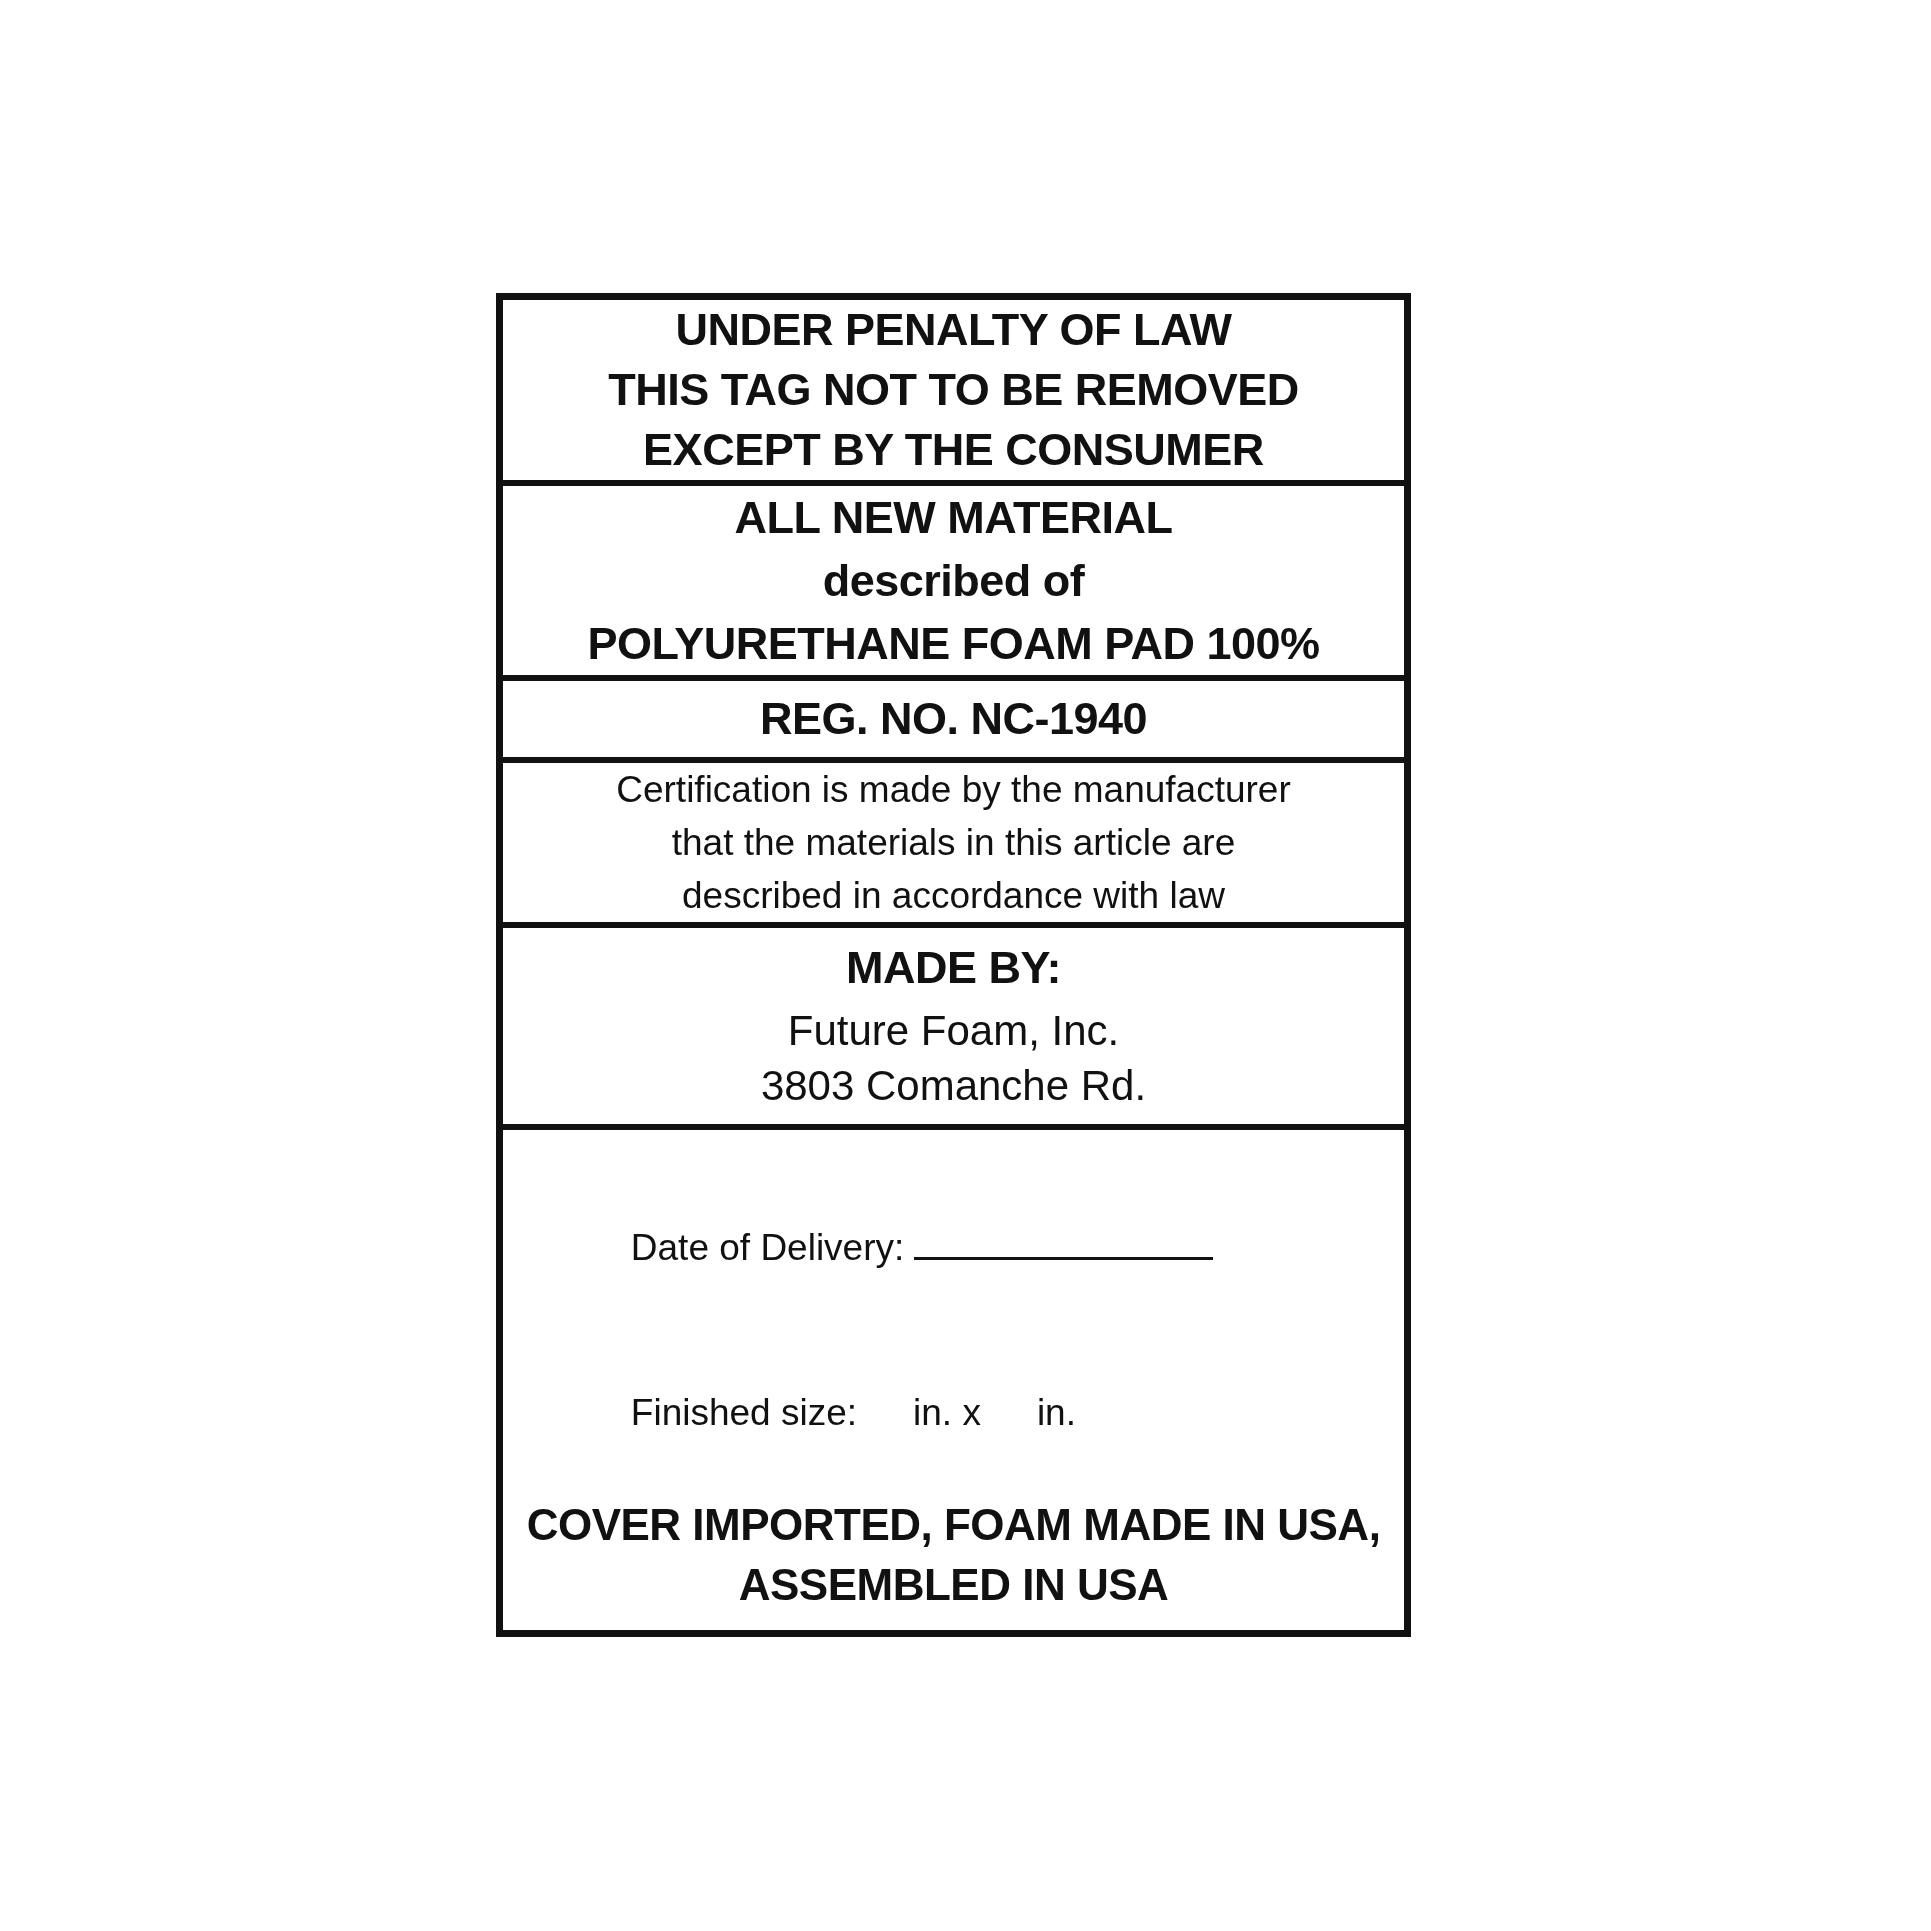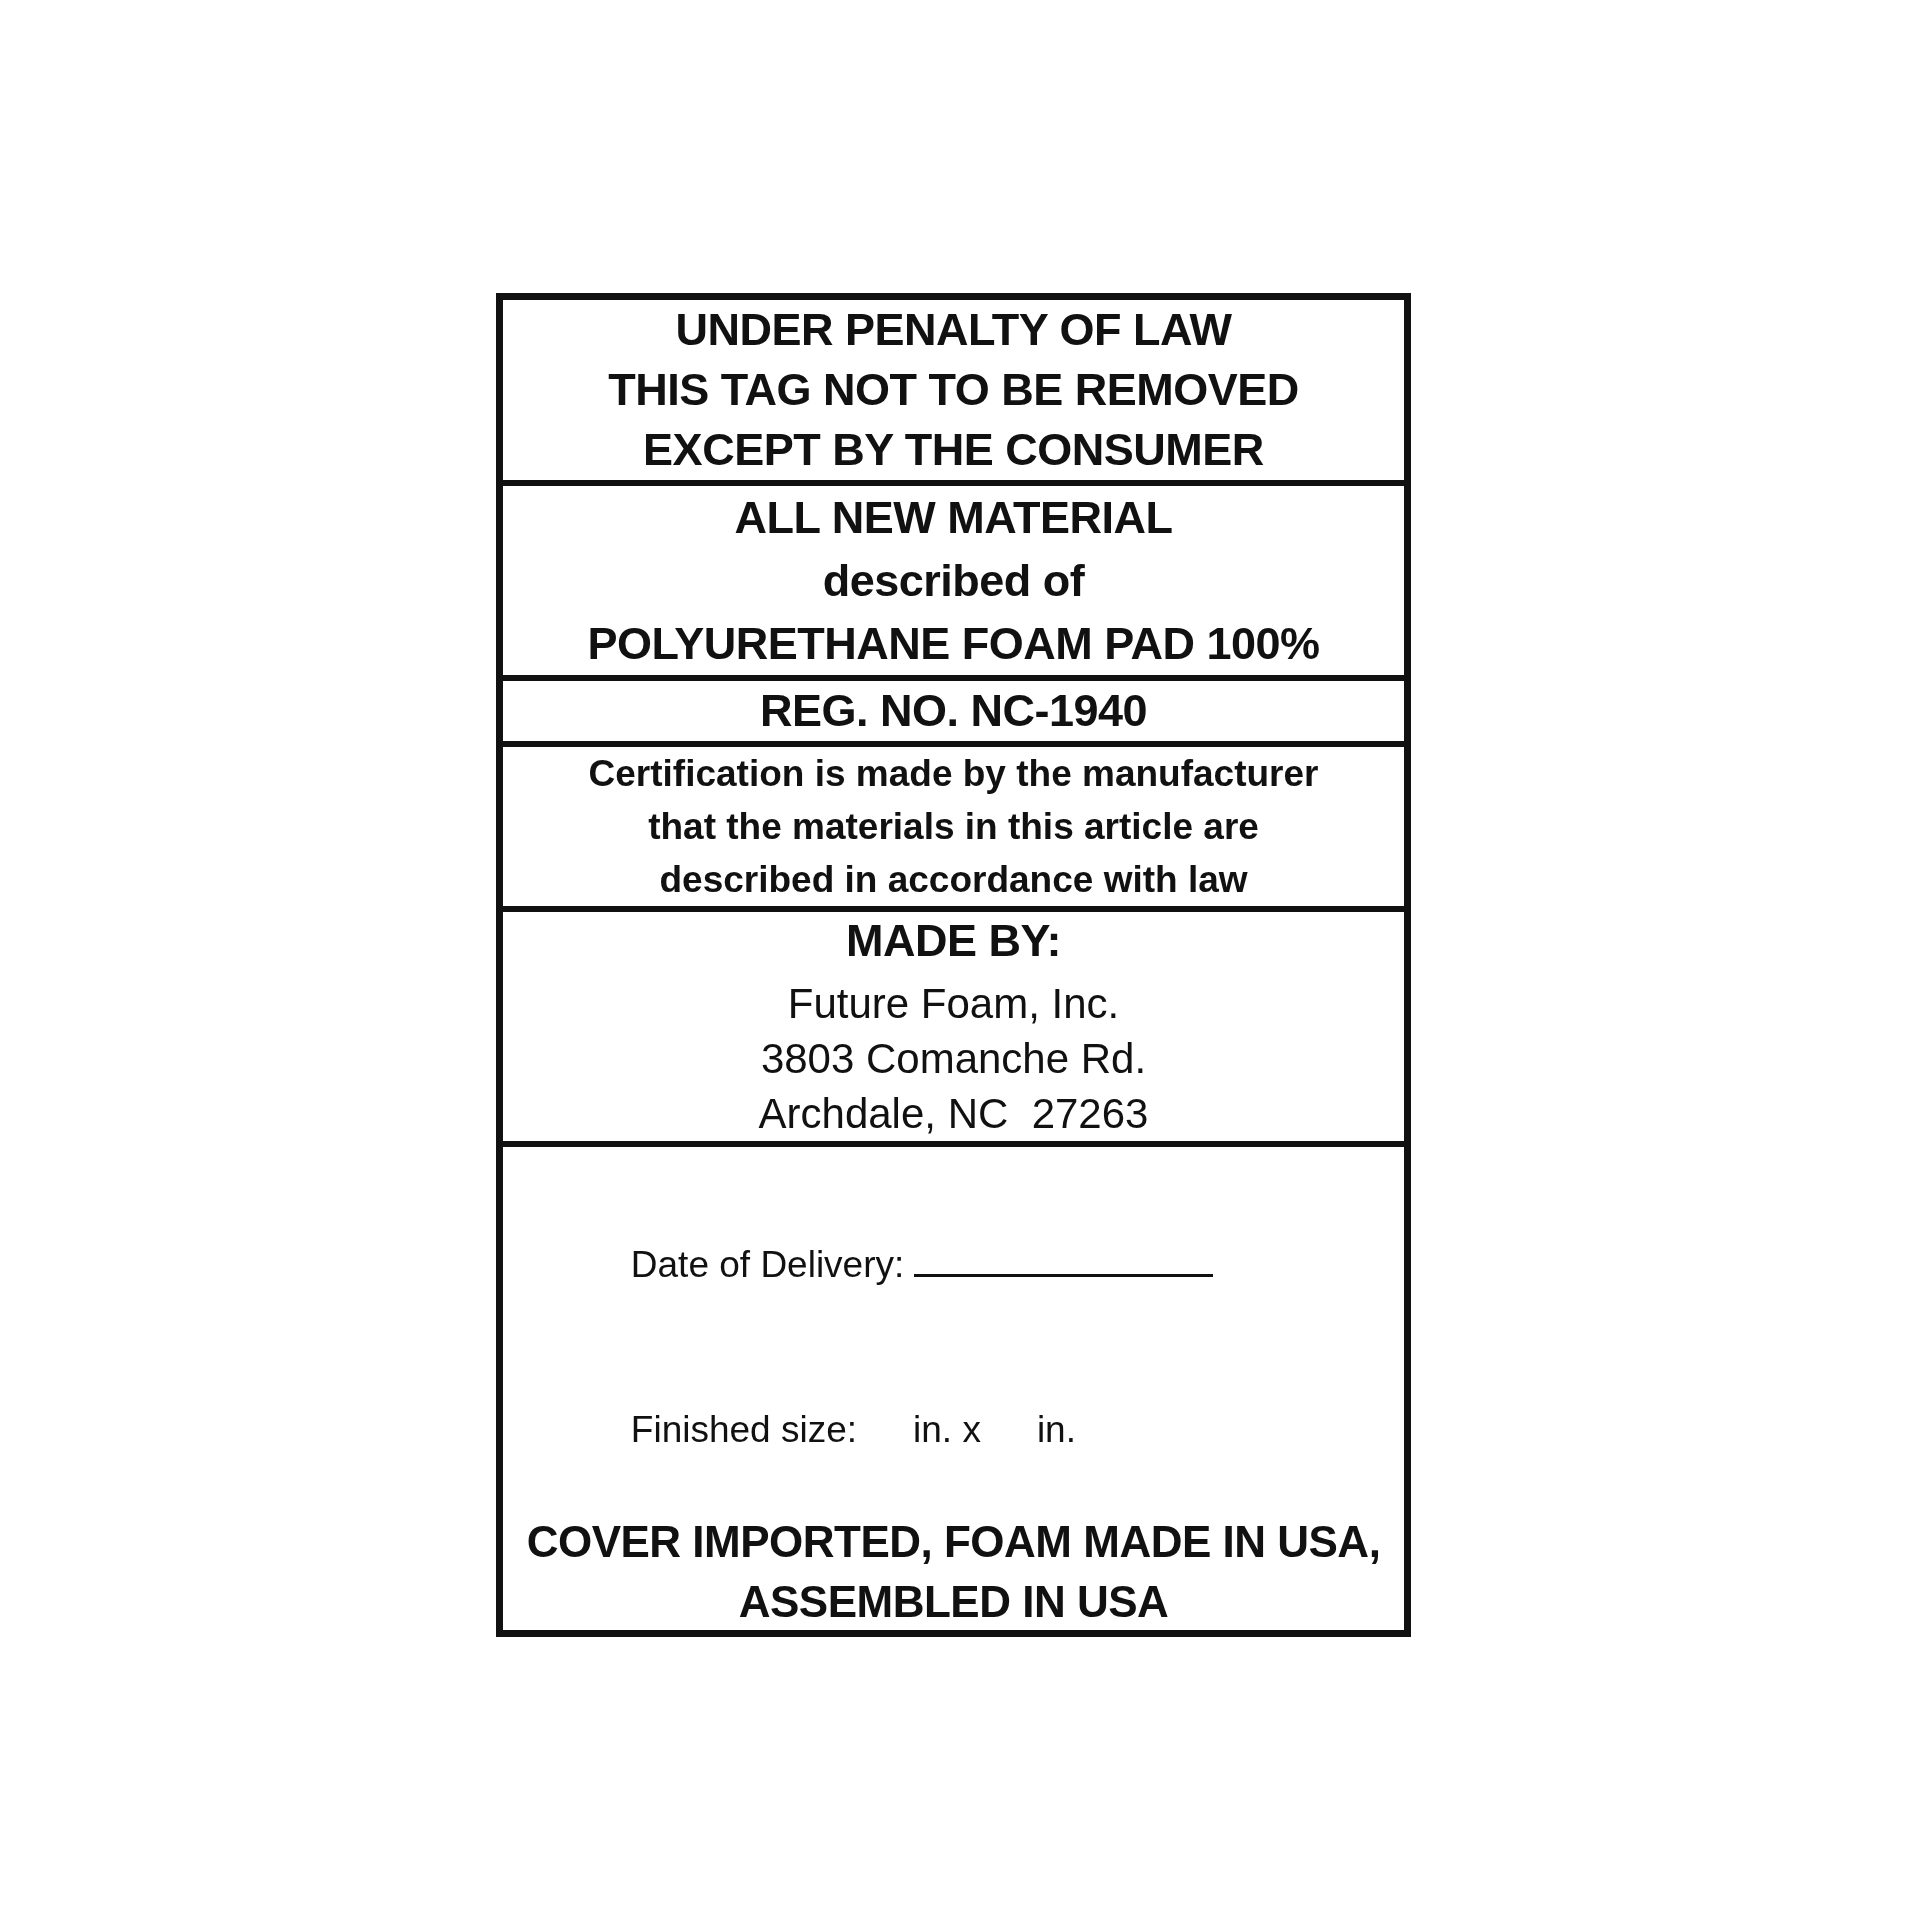--- a/index.html
+++ b/index.html
@@ -48,21 +48,21 @@
   .line { white-space: pre-wrap; }
   .big-bold {
     font-size: 45px;
     font-weight: 700;
     line-height: 60px;
     letter-spacing: -0.5px;
   }
   .sec-material .big-bold { line-height: 63px; }
   .cert-line {
     font-size: 37px;
-    font-weight: 700;
+    font-weight: 400;
     line-height: 53px;
   }
   .made-by-heading {
     font-size: 45px;
     font-weight: 700;
     line-height: 58px;
     letter-spacing: -0.5px;
     margin-bottom: 5.8px;
   }
   .addr-line {
@@ -127,21 +127,20 @@
     <section class="sec sec-certification">
       <div class="line cert-line">Certification is made by the manufacturer</div>
       <div class="line cert-line">that the materials in this article are</div>
       <div class="line cert-line">described in accordance with law</div>
     </section>
 
     <section class="sec sec-made-by">
       <div class="line made-by-heading">MADE BY:</div>
       <div class="line addr-line">Future Foam, Inc.</div>
       <div class="line addr-line">3803 Comanche Rd.</div>
-      <div class="line addr-line">Archdale, NC  27263</div>
     </section>
 
     <section class="sec sec-details">
       <div class="details-block">
         <div class="detail-line">
           <span>Date of Delivery:</span><span class="blank-rule"></span>
         </div>
         <div class="detail-line">
           <span>Finished size:</span><span class="gap-58">in. x</span><span class="gap-58">in.</span>
         </div>

